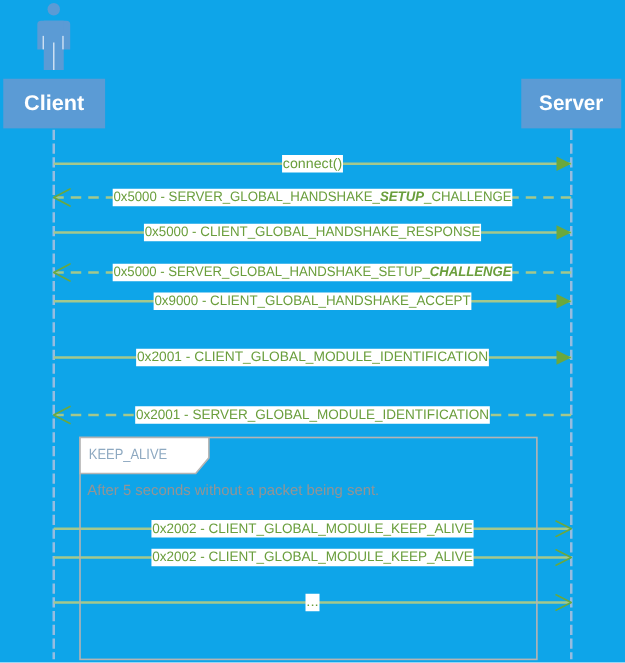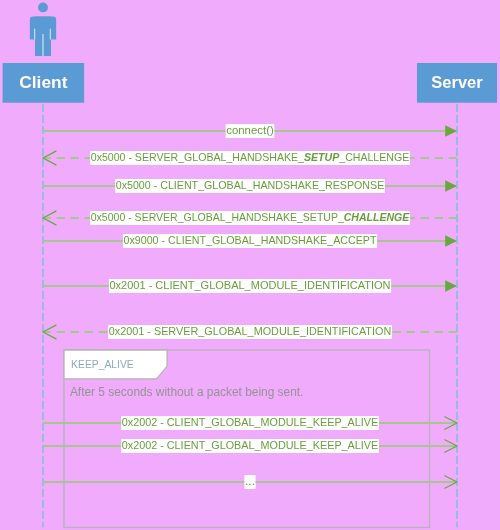--- a/index.html
+++ b/index.html
@@ -1,18 +1,18 @@
 <!DOCTYPE html>
 <html><head>
 <meta charset="utf-8">
 <style>
   html,body{margin:0;padding:0;background:#ffffff;}
   body{width:500px;height:530px;overflow:hidden;
        font-family:"Liberation Sans",sans-serif;}
-  #stage{position:relative;width:500px;height:530px;background:#f0abfc;}
+  #stage{position:relative;width:500px;height:530px;background:#0ea5e9;}
   #base-svg{position:absolute;left:0;top:0;}
   text{font-family:"Liberation Sans",sans-serif;}
   .m-text{font-size:11px;}
   .m-em{font-weight:bold;font-style:italic;}
   .p-text{font-size:17px;font-weight:bold;}
   .g-label{font-size:11.8px;}
   .g-note{font-size:11.9px;}
 </style>
 <style>.lifeline{stroke:#96BCE0;stroke-width:2;stroke-dasharray:8.2 2.8;}
   .actor{fill:#5B9BD5;}

